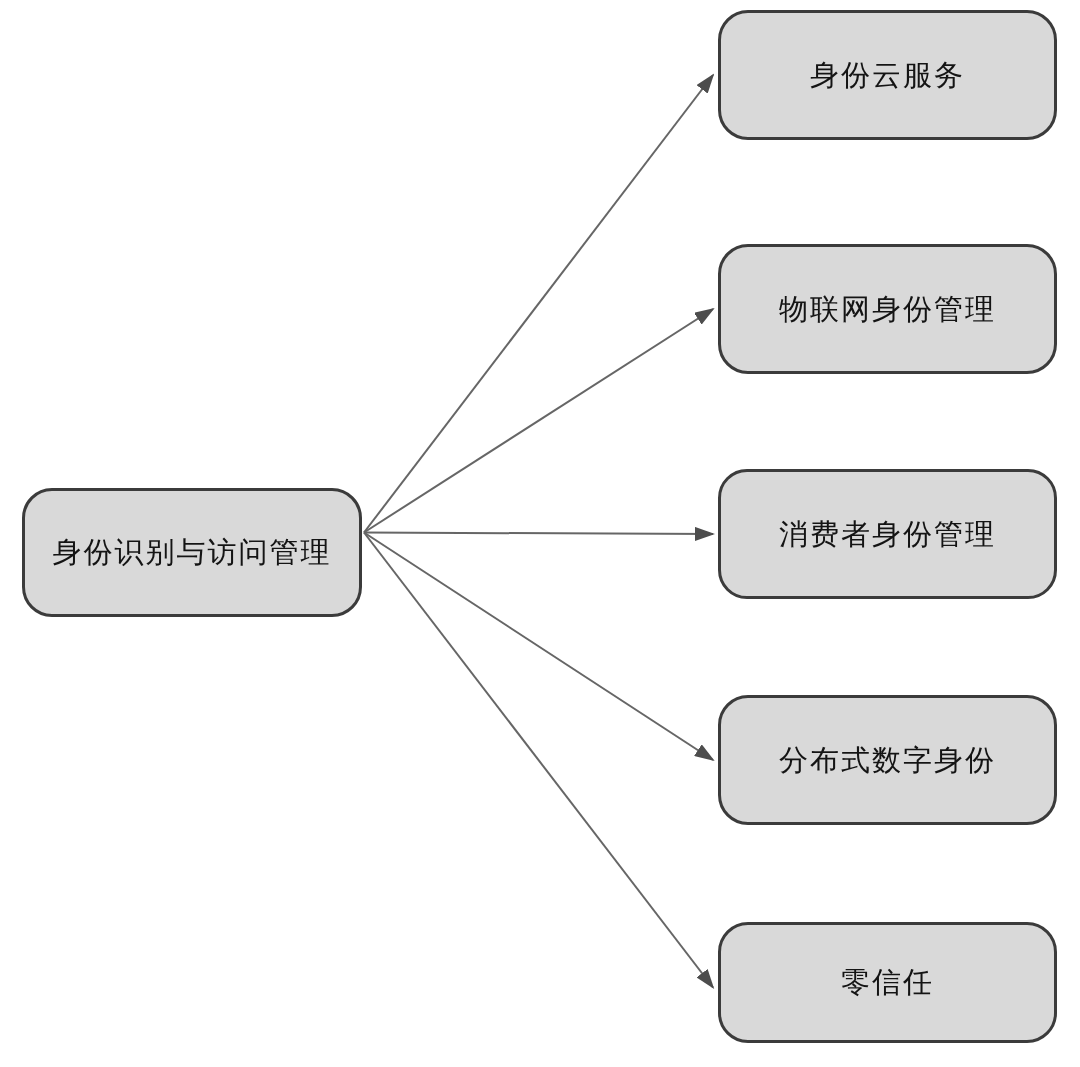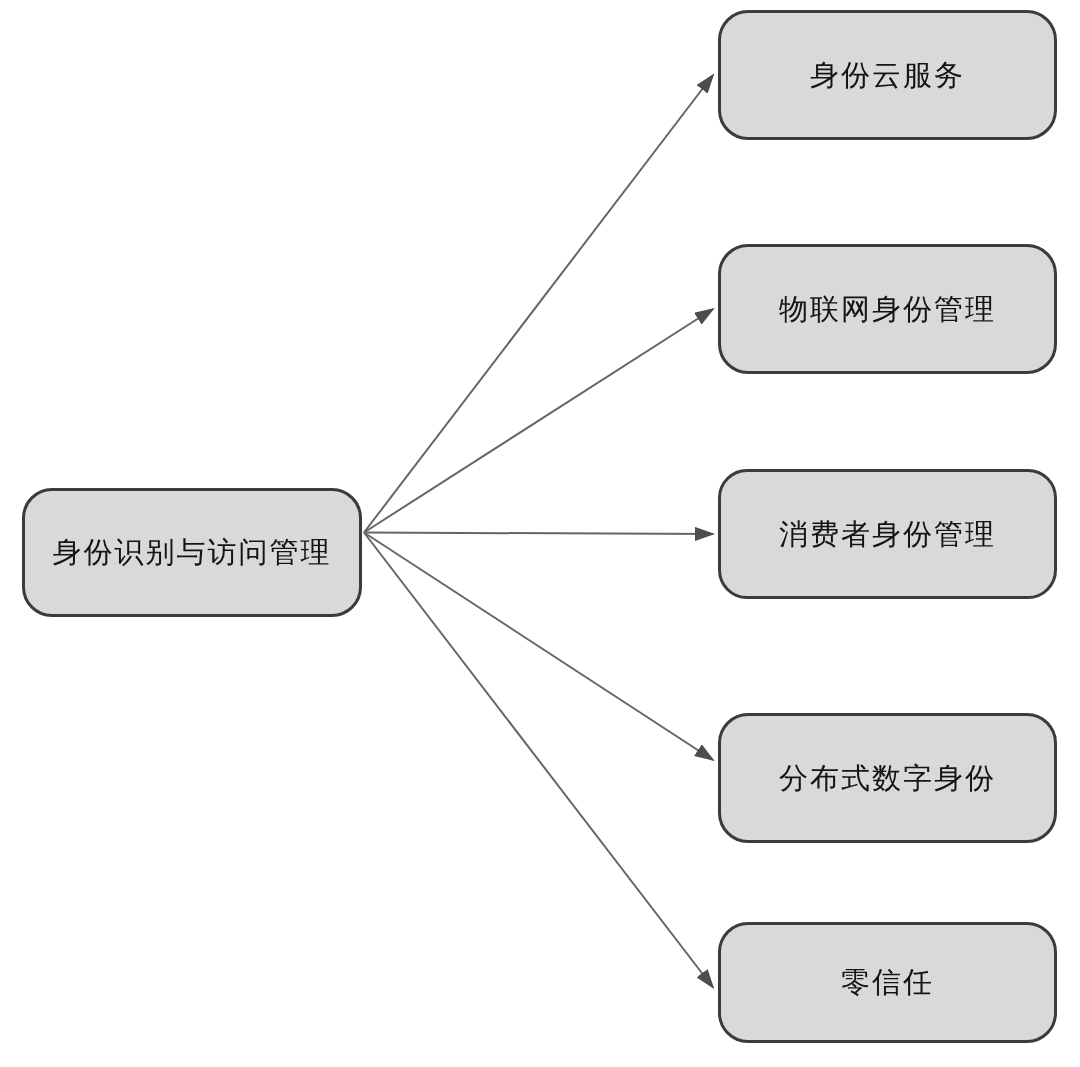--- a/index.html
+++ b/index.html
@@ -49,21 +49,21 @@
     margin-top: 20px;
   }
   .node-target {
     left: 718px;
     width: 339px;
     height: 130px;
   }
   .t0 { top: 10px;  }
   .t1 { top: 244px; }
   .t2 { top: 469px; border-radius: 29px; }
-  .t3 { top: 713px; }
+  .t3 { top: 695px; }
   .t4 { top: 922px; height: 121px; align-items: center; }
   .watermark {
     position: absolute;
     right: 4px;
     bottom: 5px;
     font-size: 23px;
     letter-spacing: 1px;
     color: var(--watermark-color, #c5c8cd);
     text-shadow: 0 0 1px rgba(255,255,255,0.6);
     white-space: nowrap;

